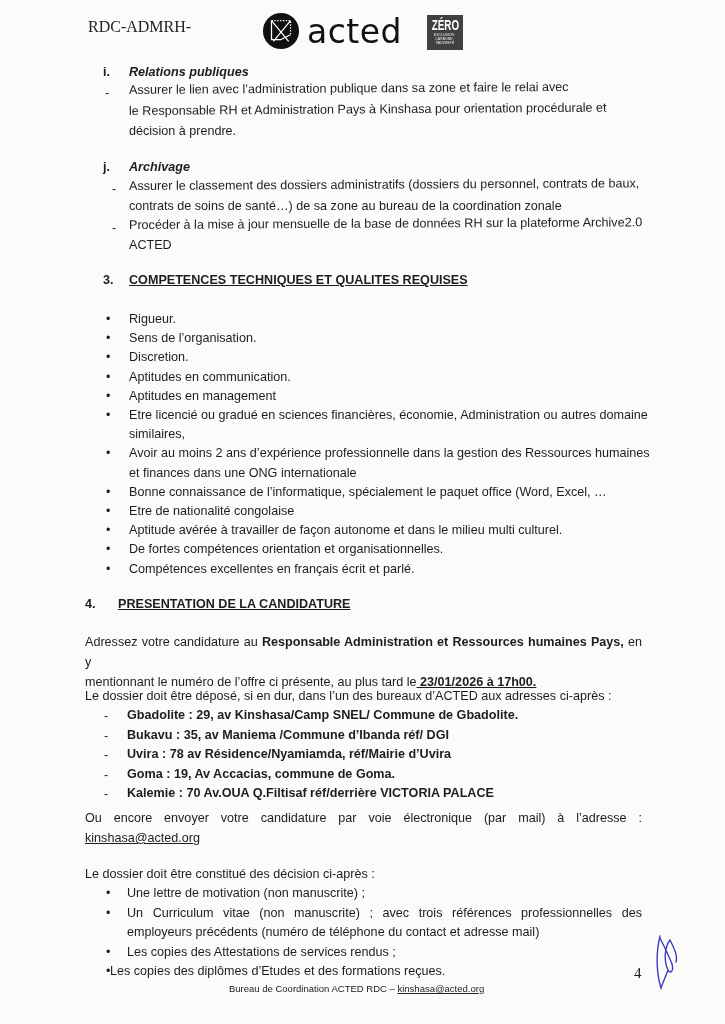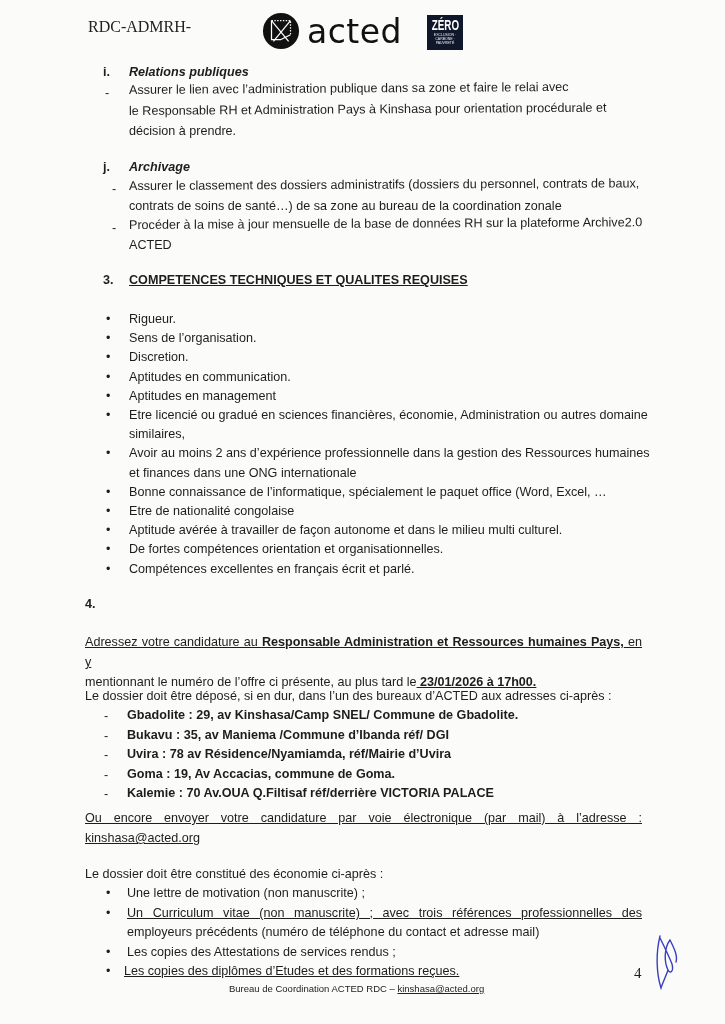--- a/index.html
+++ b/index.html
@@ -9,30 +9,30 @@
       font-family: "Liberation Sans", "DejaVu Sans", sans-serif;
       color: #1c1c1c;
       position: relative;
     }
     .page { position: absolute; inset: 0; }
     .abs { position: absolute; }
     .ref { left: 88px; top: 18px; font-family: Liberation Serif, serif; font-size: 16px; color: #222; }
     .logo { left: 262px; top: 12px; display: flex; align-items: center; }
     .logo-mark { width: 38px; height: 38px; }
     .logo-word { font-family: "DejaVu Sans", sans-serif; font-size: 33px; font-weight: 500; margin-left: 7px; letter-spacing: 0.5px; color: #111; line-height: 1; }
-    .zero { left: 427px; top: 15px; width: 36px; height: 35px; background: #0f172a; color: #fff; display: flex; flex-direction: column; align-items: center; justify-content: flex-start; }
+    .zero { left: 427px; top: 15px; width: 36px; height: 35px; background: #404040; color: #fff; display: flex; flex-direction: column; align-items: center; justify-content: flex-start; }
     .zero-t { font-family: "Liberation Sans", sans-serif; font-size: 14px; font-weight: bold; transform: scaleX(0.7); margin-top: 3px; line-height: 1; }
     .zero-s { font-size: 3.5px; line-height: 4px; text-align: center; color: #eee; margin-top: 1px; }
 
     .t { font-size: 12.6px; line-height: 20px; white-space: nowrap; color: #1d1d1d; }
     .sub-h { font-weight: bold; font-style: italic; }
     .sec-h { font-weight: bold; text-decoration: underline; }
     .b { font-weight: bold; }
     .u { text-decoration: underline; }
-    .just { text-align: justify; text-align-last: justify; white-space: normal; text-decoration: underline; }
+    .just { text-align: justify; text-align-last: justify; white-space: normal; }
 
     .footer { left: 229px; top: 983px; font-family: "Liberation Sans", sans-serif; font-size: 9.5px; color: #222; white-space: nowrap; }
     .pagenum { left: 634px; top: 965px; font-family: "Liberation Serif", serif; font-size: 15px; }
     .sig { left: 650px; top: 932px; width: 34px; height: 60px; }
   </style>
 </head>
 <body>
 
 <div class="page">
 
@@ -99,20 +99,21 @@
       <div class="abs t" style="left:129px;top:500.9999999999999px;">Etre de nationalité congolaise</div>
       <div class="abs t" style="left:106px;top:520.1999999999999px;">•</div>
       <div class="abs t" style="left:129px;top:520.1999999999999px;">Aptitude avérée à travailler de façon autonome et dans le milieu multi culturel.</div>
       <div class="abs t" style="left:106px;top:539.4px;">•</div>
       <div class="abs t" style="left:129px;top:539.4px;">De fortes compétences orientation et organisationnelles.</div>
       <div class="abs t" style="left:106px;top:558.6px;">•</div>
       <div class="abs t" style="left:129px;top:558.6px;">Compétences excellentes en français écrit et parlé.</div>
     </div>
 
   <div class="abs t b" style="left:85px;top:594px;">4.</div>
+  <div class="abs t sec-h" style="left:118px;top:594px;">PRESENTATION DE LA CANDIDATURE</div>
 
   <div class="abs t" style="left:85px;top:632px;width:557px;">
     <div class="just"><span>Adressez votre candidature au </span><span class="b">Responsable Administration et Ressources humaines Pays,</span><span> en y</span></div>
     <div><span>mentionnant le numéro de l’offre ci présente, au plus tard le</span><span class="b u"> 23/01/2026 à 17h00.</span></div>
   </div>
 
   <div class="abs t" style="left:85px;top:686px;">Le dossier doit être déposé, si en dur, dans l’un des bureaux d’ACTED aux adresses ci-après :</div>
   <div id="offices">
       <div class="abs t" style="left:104px;top:706px;">-</div>
       <div class="abs t b" style="left:127px;top:705px;text-align:right;">Gbadolite : 29, av Kinshasa/Camp SNEL/ Commune de Gbadolite.</div>
@@ -124,31 +125,31 @@
       <div class="abs t b" style="left:127px;top:763.5px;">Goma : 19, Av Accacias, commune de Goma.</div>
       <div class="abs t" style="left:104px;top:784px;">-</div>
       <div class="abs t b" style="left:127px;top:783px;">Kalemie : 70 Av.OUA Q.Filtisaf réf/derrière VICTORIA PALACE</div>
     </div>
 
   <div class="abs t" style="left:85px;top:808px;width:557px;">
     <div class="just">Ou encore envoyer votre candidature par voie électronique (par mail) à l’adresse :</div>
     <div><a class="u" style="color:#1d1d1d;">kinshasa@acted.org</a></div>
   </div>
 
-  <div class="abs t" style="left:85px;top:864px;">Le dossier doit être constitué des économie ci-après :</div>
+  <div class="abs t" style="left:85px;top:864px;">Le dossier doit être constitué des décision ci-après :</div>
   <div id="docs">
       <div class="abs t" style="left:106px;top:883px;">•</div>
       <div class="abs t" style="left:127px;top:883px;">Une lettre de motivation (non manuscrite) ;</div>
       <div class="abs t" style="left:106px;top:902.5px;">•</div>
       <div class="abs t just" style="left:127px;top:902.5px;width:515px;">Un Curriculum vitae (non manuscrite) ; avec trois références professionnelles des</div>
       <div class="abs t" style="left:127px;top:922px;">employeurs précédents (numéro de téléphone du contact et adresse mail)</div>
       <div class="abs t" style="left:106px;top:941.5px;">•</div>
       <div class="abs t" style="left:127px;top:941.5px;">Les copies des Attestations de services rendus ;</div>
       <div class="abs t" style="left:106px;top:961px;">•</div>
-      <div class="abs t" style="left:124px;top:961px;text-decoration:underline;">Les copies des diplômes d’Etudes et des formations reçues.</div>
+      <div class="abs t" style="left:110px;top:961px;">Les copies des diplômes d’Etudes et des formations reçues.</div>
     </div>
 
   <div class="abs pagenum">4</div>
   <svg class="abs sig" viewBox="0 0 34 60">
     <path d="M10 4 C6 20, 6 40, 11 56 C13 50, 16 44, 18 38 M10 6 C14 14, 18 22, 22 32 C24 40, 20 42, 18 38 C14 30, 14 16, 20 8 C24 16, 28 24, 26 30" stroke="#3a3fc0" stroke-width="1.4" fill="none" stroke-linecap="round"></path>
   </svg>
   <div class="abs footer"><span>Bureau de Coordination ACTED RDC – </span><a class="u" style="color:#222;">kinshasa@acted.org</a></div>
 
 </div>
 

